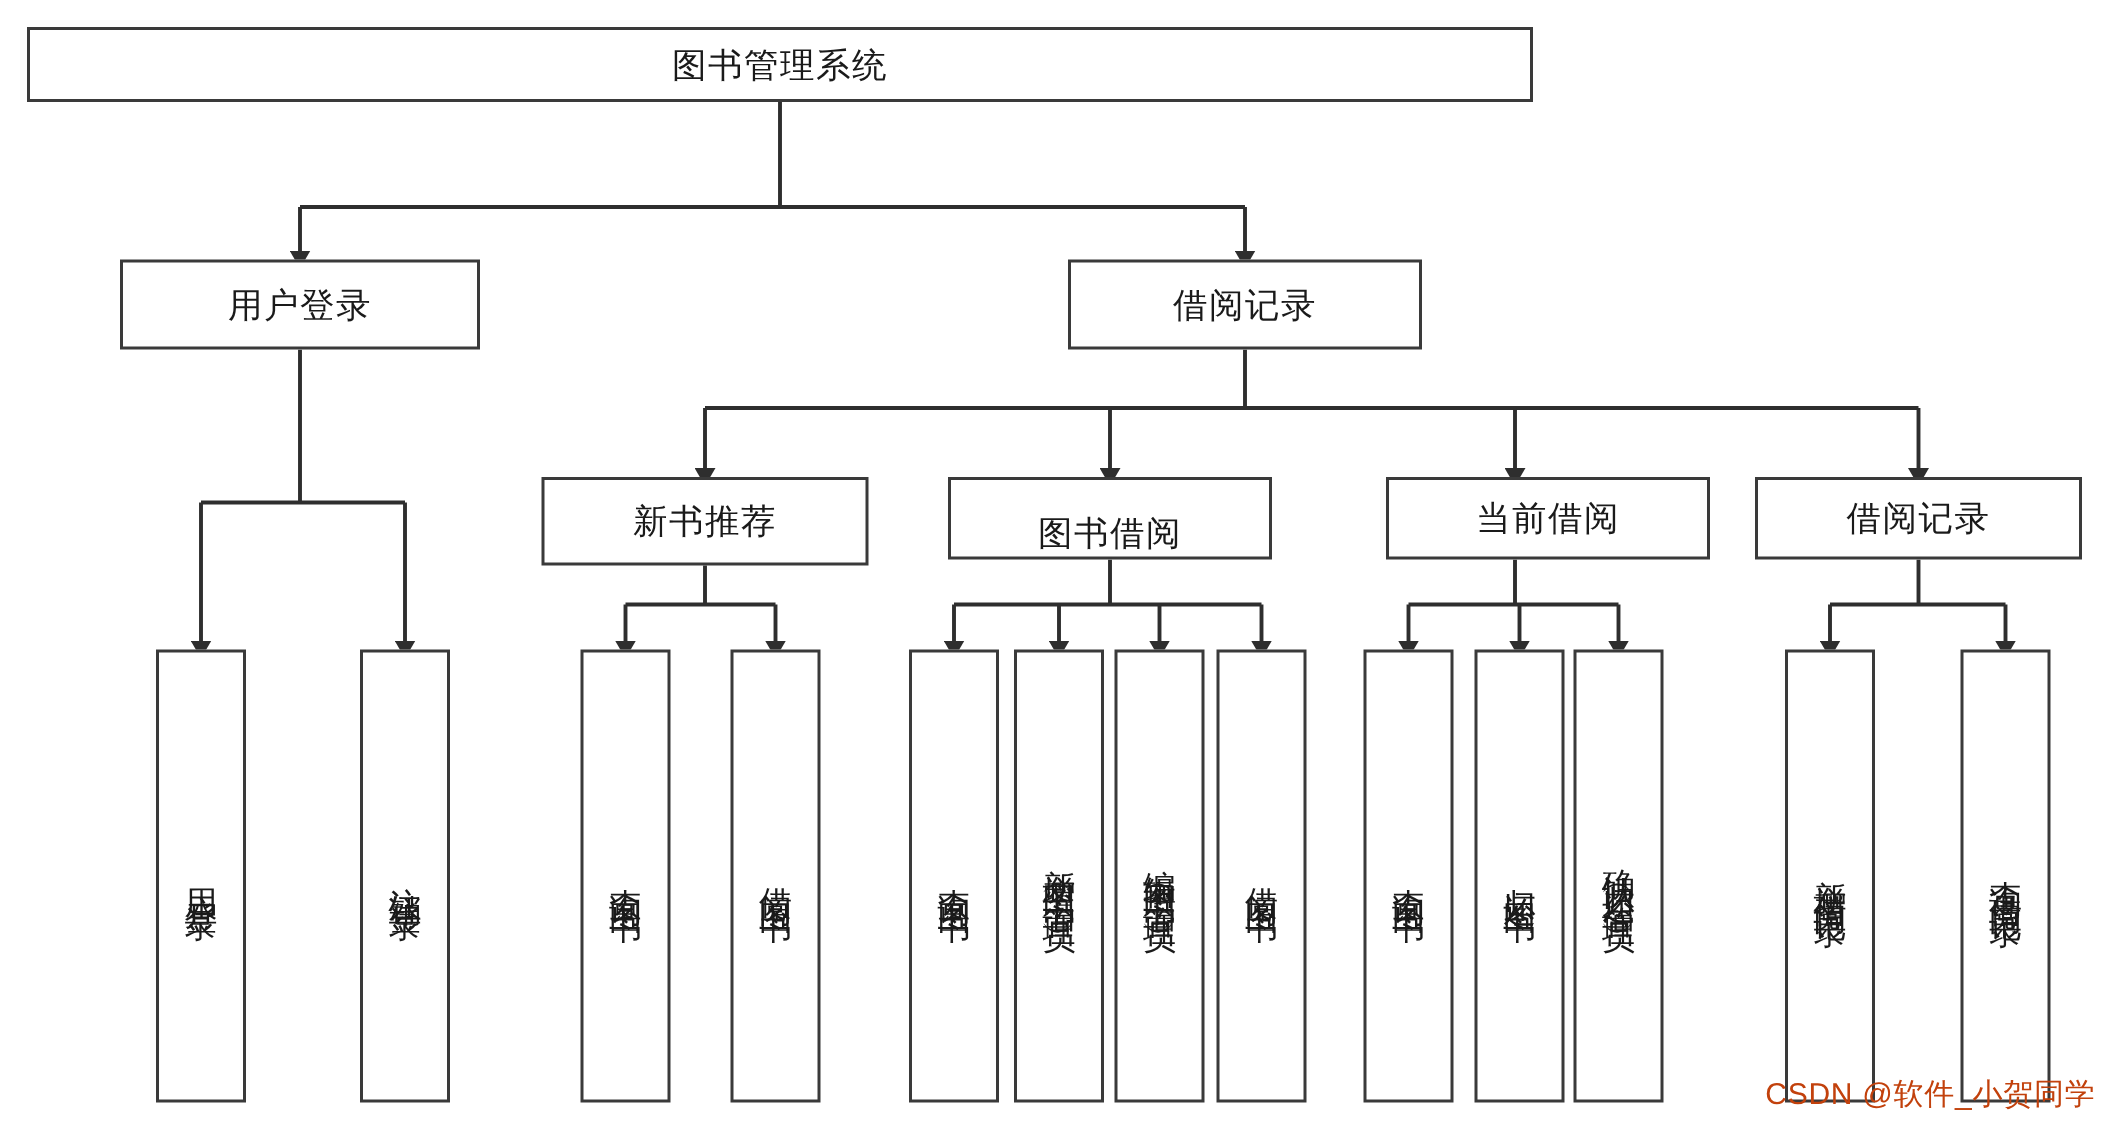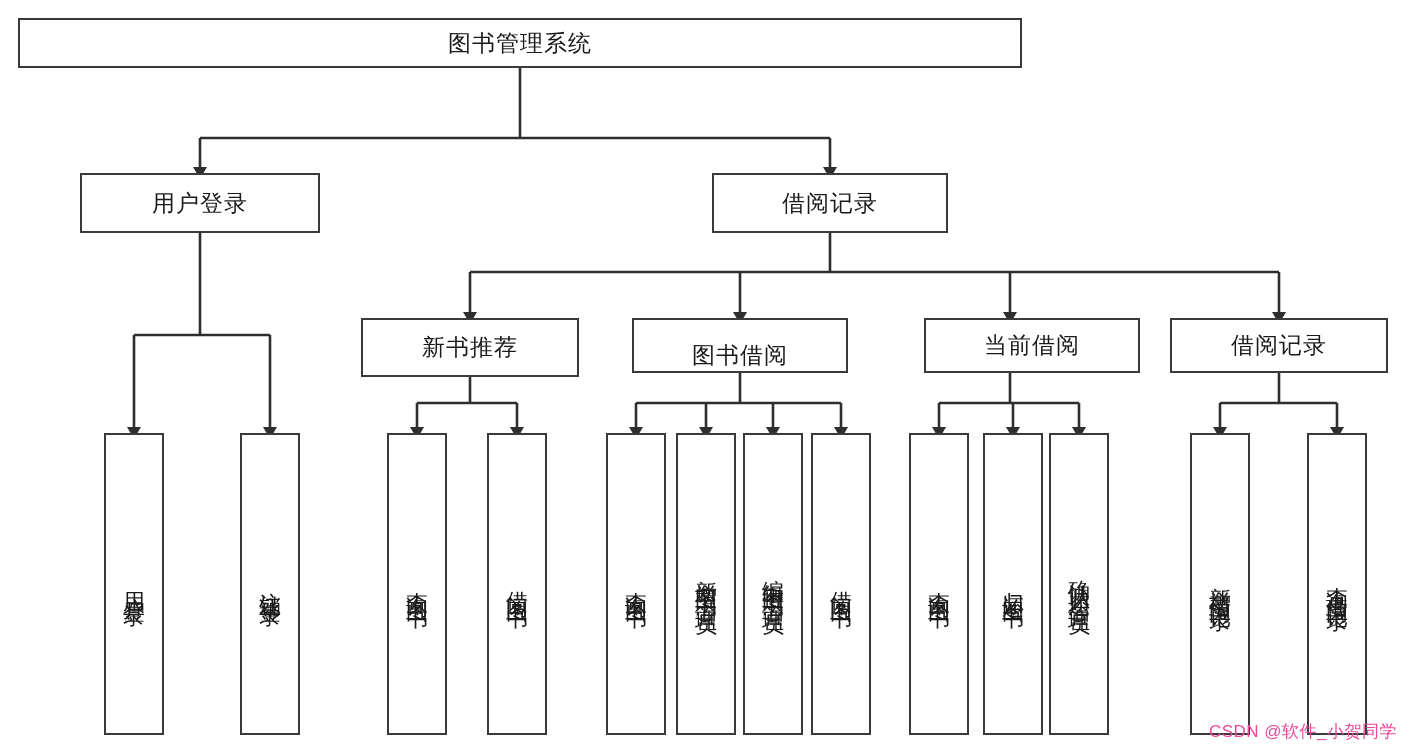--- a/index.html
+++ b/index.html
@@ -46,22 +46,22 @@
     writing-mode: vertical-rl;
     text-orientation: upright;
     letter-spacing: 5px;
     line-height: 1;
     white-space: nowrap;
   }
   .watermark {
     position: absolute;
     right: 8px;
     bottom: 4px;
-    font-size: 17px;
-    color: #ec4899;
+    font-size: 20px;
+    color: #c2410c;
     letter-spacing: 0.5px;
     white-space: nowrap;
   }
 </style>
 </head>
 <body>
 
 <div id="canvas">
 
   <svg id="edges" viewBox="0 0 1405 747" width="1405" height="747" xmlns="http://www.w3.org/2000/svg">

